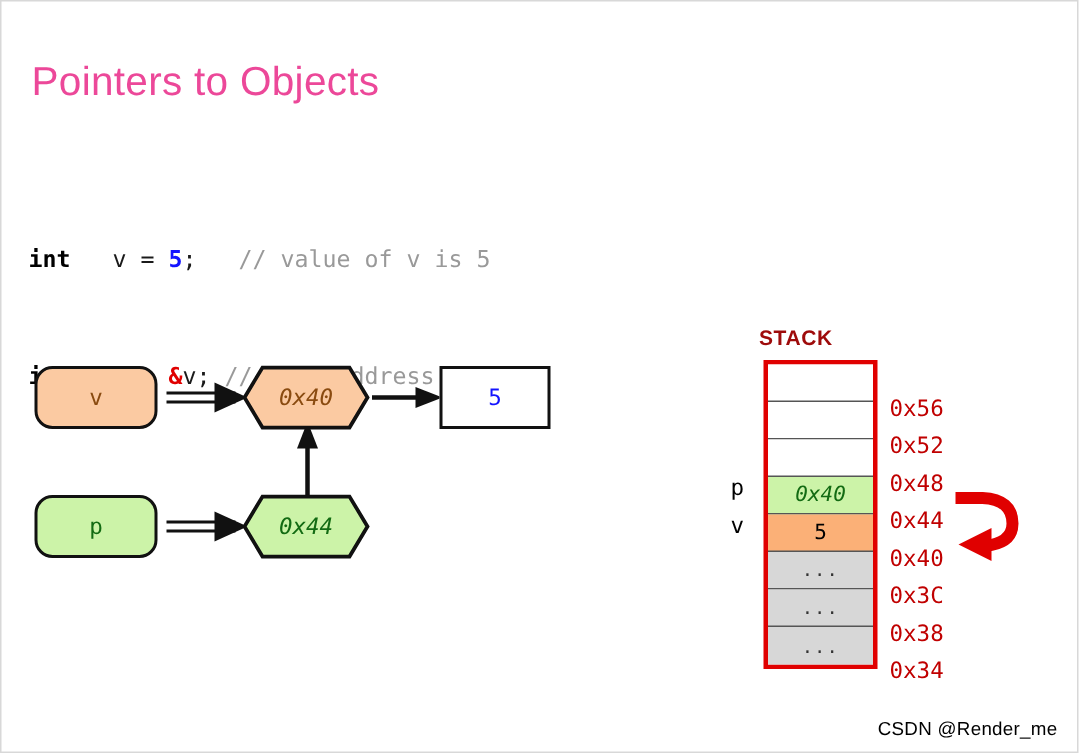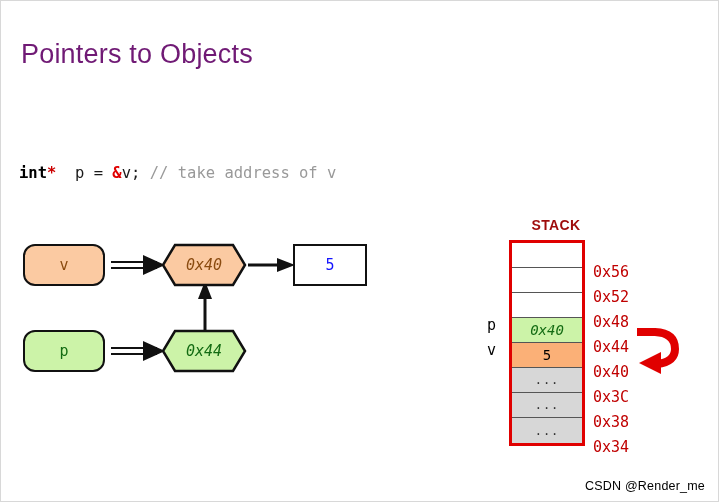--- a/index.html
+++ b/index.html
@@ -18,21 +18,21 @@
   }
 
   
   #slide-title {
     position: absolute;
     left: 20px;
     top: 38px;
     font-family: "Liberation Sans", sans-serif;
     font-size: 27px;
     font-weight: 400;
-    color: #701a75;
+    color: #ec4899;
     letter-spacing: 0.2px;
     white-space: pre;
   }
 
   
   #code-block {
     position: absolute;
     left: 18px;
     top: 107px;
     font-family: "DejaVu Sans Mono", monospace;
@@ -110,21 +110,21 @@
     left: 470px;
     top: 216px;
     width: 240px;
     height: 250px;
   }
   #stack-title {
     position: absolute;
     left: 35px;
     top: 0px;
     width: 100px;
-    text-align: center;
+    text-align: left;
     font-family: "Liberation Sans", sans-serif;
     font-size: 14px;
     font-weight: bold;
     color: #9e0b0b;
     letter-spacing: 0.4px;
   }
   #stack-table {
     position: absolute;
     left: 38px;
     top: 23px;
@@ -182,20 +182,21 @@
     color: #000000;
     letter-spacing: 0.2px;
   }
 </style>
 </head>
 <body>
 
 <div id="slide-title">Pointers to Objects</div>
 
 <div id="code-block">
+  <div class="code-line"><span class="tok-kw">int</span><span class="tok-plain">  </span><span class="tok-plain"> v = </span><span class="tok-num">5</span><span class="tok-plain">;</span><span class="tok-plain">   </span><span class="tok-comment">// value of v is 5</span></div>
   <div class="code-line"><span class="tok-kw">int</span><span class="tok-star">*</span><span class="tok-plain"> </span><span class="tok-plain"> p = </span><span class="tok-amp">&amp;</span><span class="tok-plain">v</span><span class="tok-plain">;</span><span class="tok-plain"> </span><span class="tok-comment">// take address of v</span></div>
 </div>
 
 <div id="pointer-diagram">
 
   <svg width="360" height="150" style="position:absolute;left:0;top:0;">
 
     <g>
       <line x1="96" y1="29" x2="142" y2="29" stroke="#111111" stroke-width="2"></line>
       <line x1="96" y1="35" x2="142" y2="35" stroke="#111111" stroke-width="2"></line>

